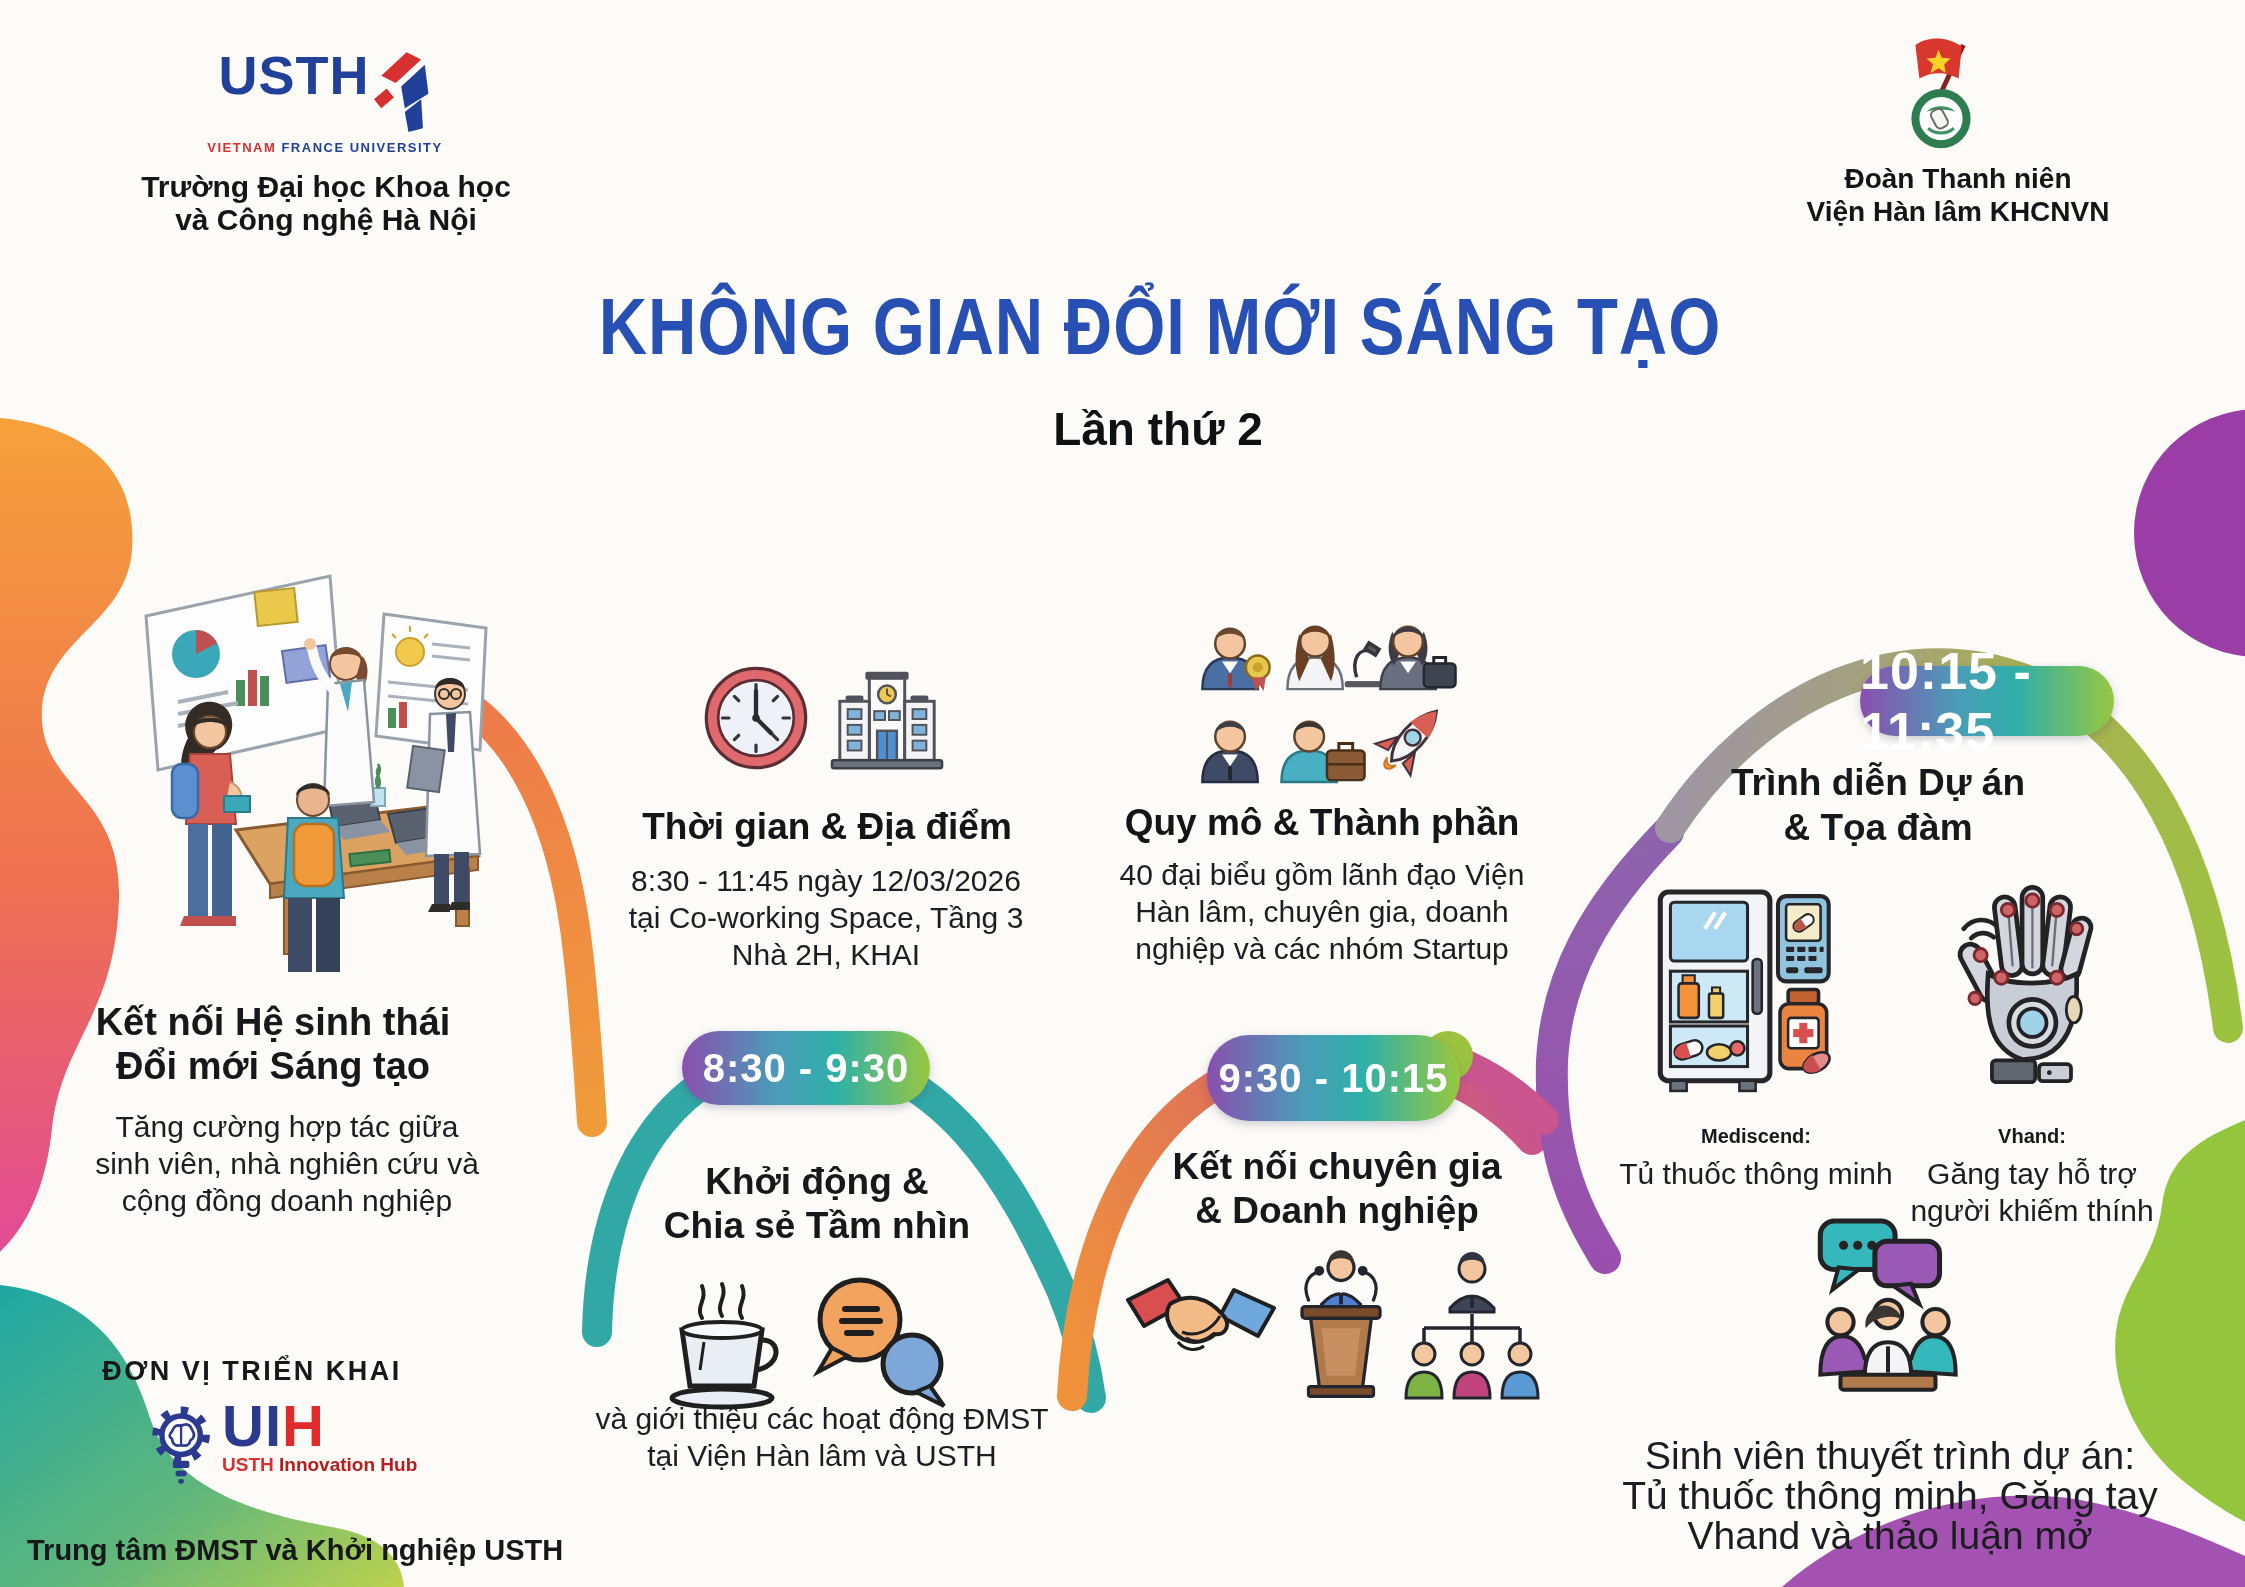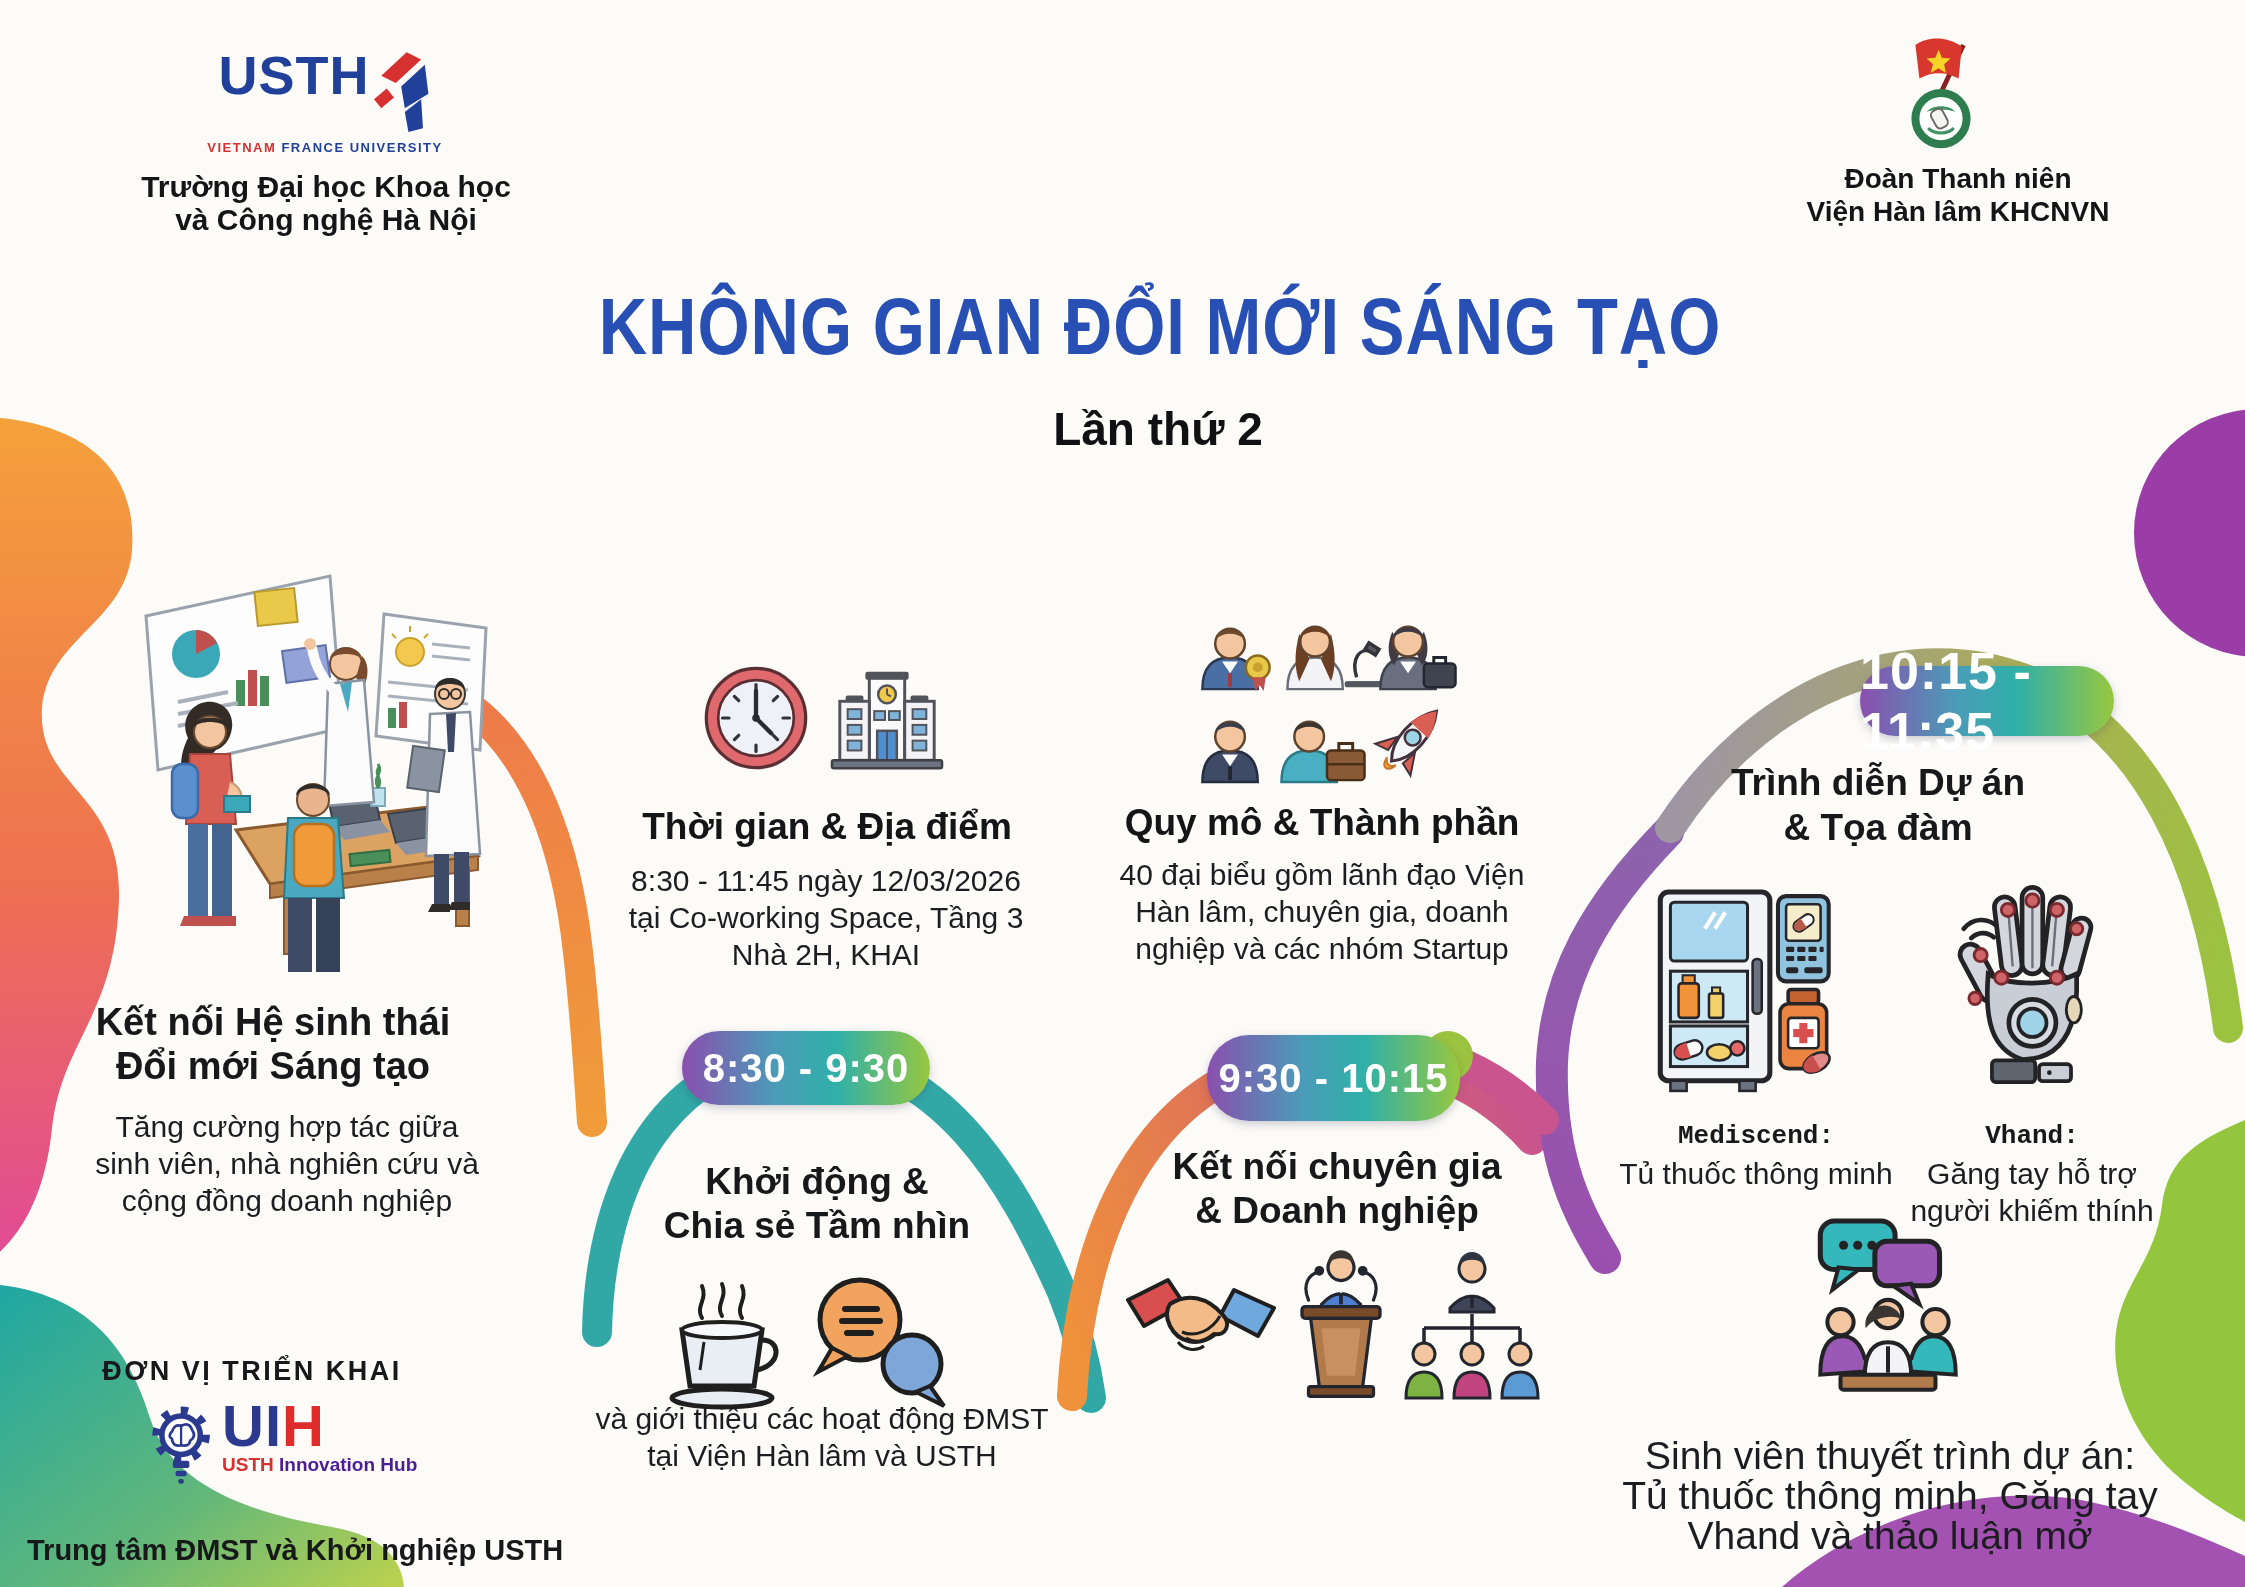--- a/index.html
+++ b/index.html
@@ -12,21 +12,21 @@
   .content{z-index:2;}
   .heading{font-weight:bold;font-size:37px;line-height:45px;color:#141517;}
   .bodytxt{font-size:30px;line-height:37px;color:#1c1d20;}
   .time-badge{position:absolute;z-index:2;border-radius:42px;display:flex;align-items:center;justify-content:center;
       background:linear-gradient(90deg,#8a4fae 0%,#4a9cb8 38%,#2fb0a8 62%,#98c73f 100%);
       color:#ffffff;font-weight:bold;font-size:40px;letter-spacing:1px;
       box-shadow:0 3px 8px rgba(60,60,90,.25);}
   .title{font-weight:bold;color:#2850b4;font-size:67px;letter-spacing:1px;transform:translateX(-50%) scaleY(1.18);}
   .subtitle{font-weight:bold;font-size:46px;color:#101113;text-align:right;}
   .orgtxt{font-weight:bold;font-size:30px;line-height:33px;color:#141517;}
-  .projname{font-weight:bold;font-size:26px;line-height:37px;font-family:Liberation Mono, monospace;}
+  .projname{font-weight:bold;font-size:20px;line-height:37px;}
   .usth-word{font-weight:bold;font-size:54px;color:#21409a;letter-spacing:1px;line-height:54px;}
   .usth-sub{font-weight:bold;font-size:13px;letter-spacing:1.5px;margin-top:4px;}
   .footer-label{font-weight:bold;font-size:27px;letter-spacing:2.5px;}
   .uih-word{font-weight:bold;font-size:58px;line-height:52px;letter-spacing:1px;}
   .uih-sub{font-weight:bold;font-size:19px;margin-top:2px;}
   .footer-org{font-weight:bold;font-size:29px;}
 </style>
 </head>
 <body>
 
@@ -574,18 +574,18 @@
         <circle cx="34" cy="36" r="21" fill="#ffffff" stroke="#2b3a8f" stroke-width="6"></circle>
         <path d="M 24,32 q 3,-9 10,-6 q 9,-5 12,4 q 5,7 -2,12 q -1,7 -10,5 q -9,2 -10,-7 q -5,-3 0,-8 z" fill="none" stroke="#2b3a8f" stroke-width="3"></path>
         <line x1="34" y1="24" x2="34" y2="48" stroke="#2b3a8f" stroke-width="2.5"></line>
         <rect x="25" y="64" width="18" height="8" rx="2" fill="#2b3a8f"></rect>
         <rect x="28" y="75" width="12" height="6" rx="2" fill="#2b3a8f"></rect>
         <rect x="31" y="84" width="6" height="5" rx="2" fill="#2b3a8f"></rect>
       </svg>
     </span>
     <span style="margin-left:8px;">
       <div class="uih-word"><span style="color:#2b3a8f;">UI</span><span style="color:#e02b2b;">H</span></div>
-      <div class="uih-sub"><span style="color:#d63031;">USTH </span><span style="color:#4c1d95;margin-top:28px;">Innovation Hub</span></div>
+      <div class="uih-sub"><span style="color:#d63031;">USTH </span><span style="color:#b91c1c;margin-top:28px;">Innovation Hub</span></div>
     </span>
   </div>
   <div class="abs content footer-org" style="left:27px;top:1534px;width:490px;text-align:center;white-space:nowrap;">Trung tâm ĐMST và Khởi nghiệp USTH</div>
 
 </div>
 
 </body></html>

